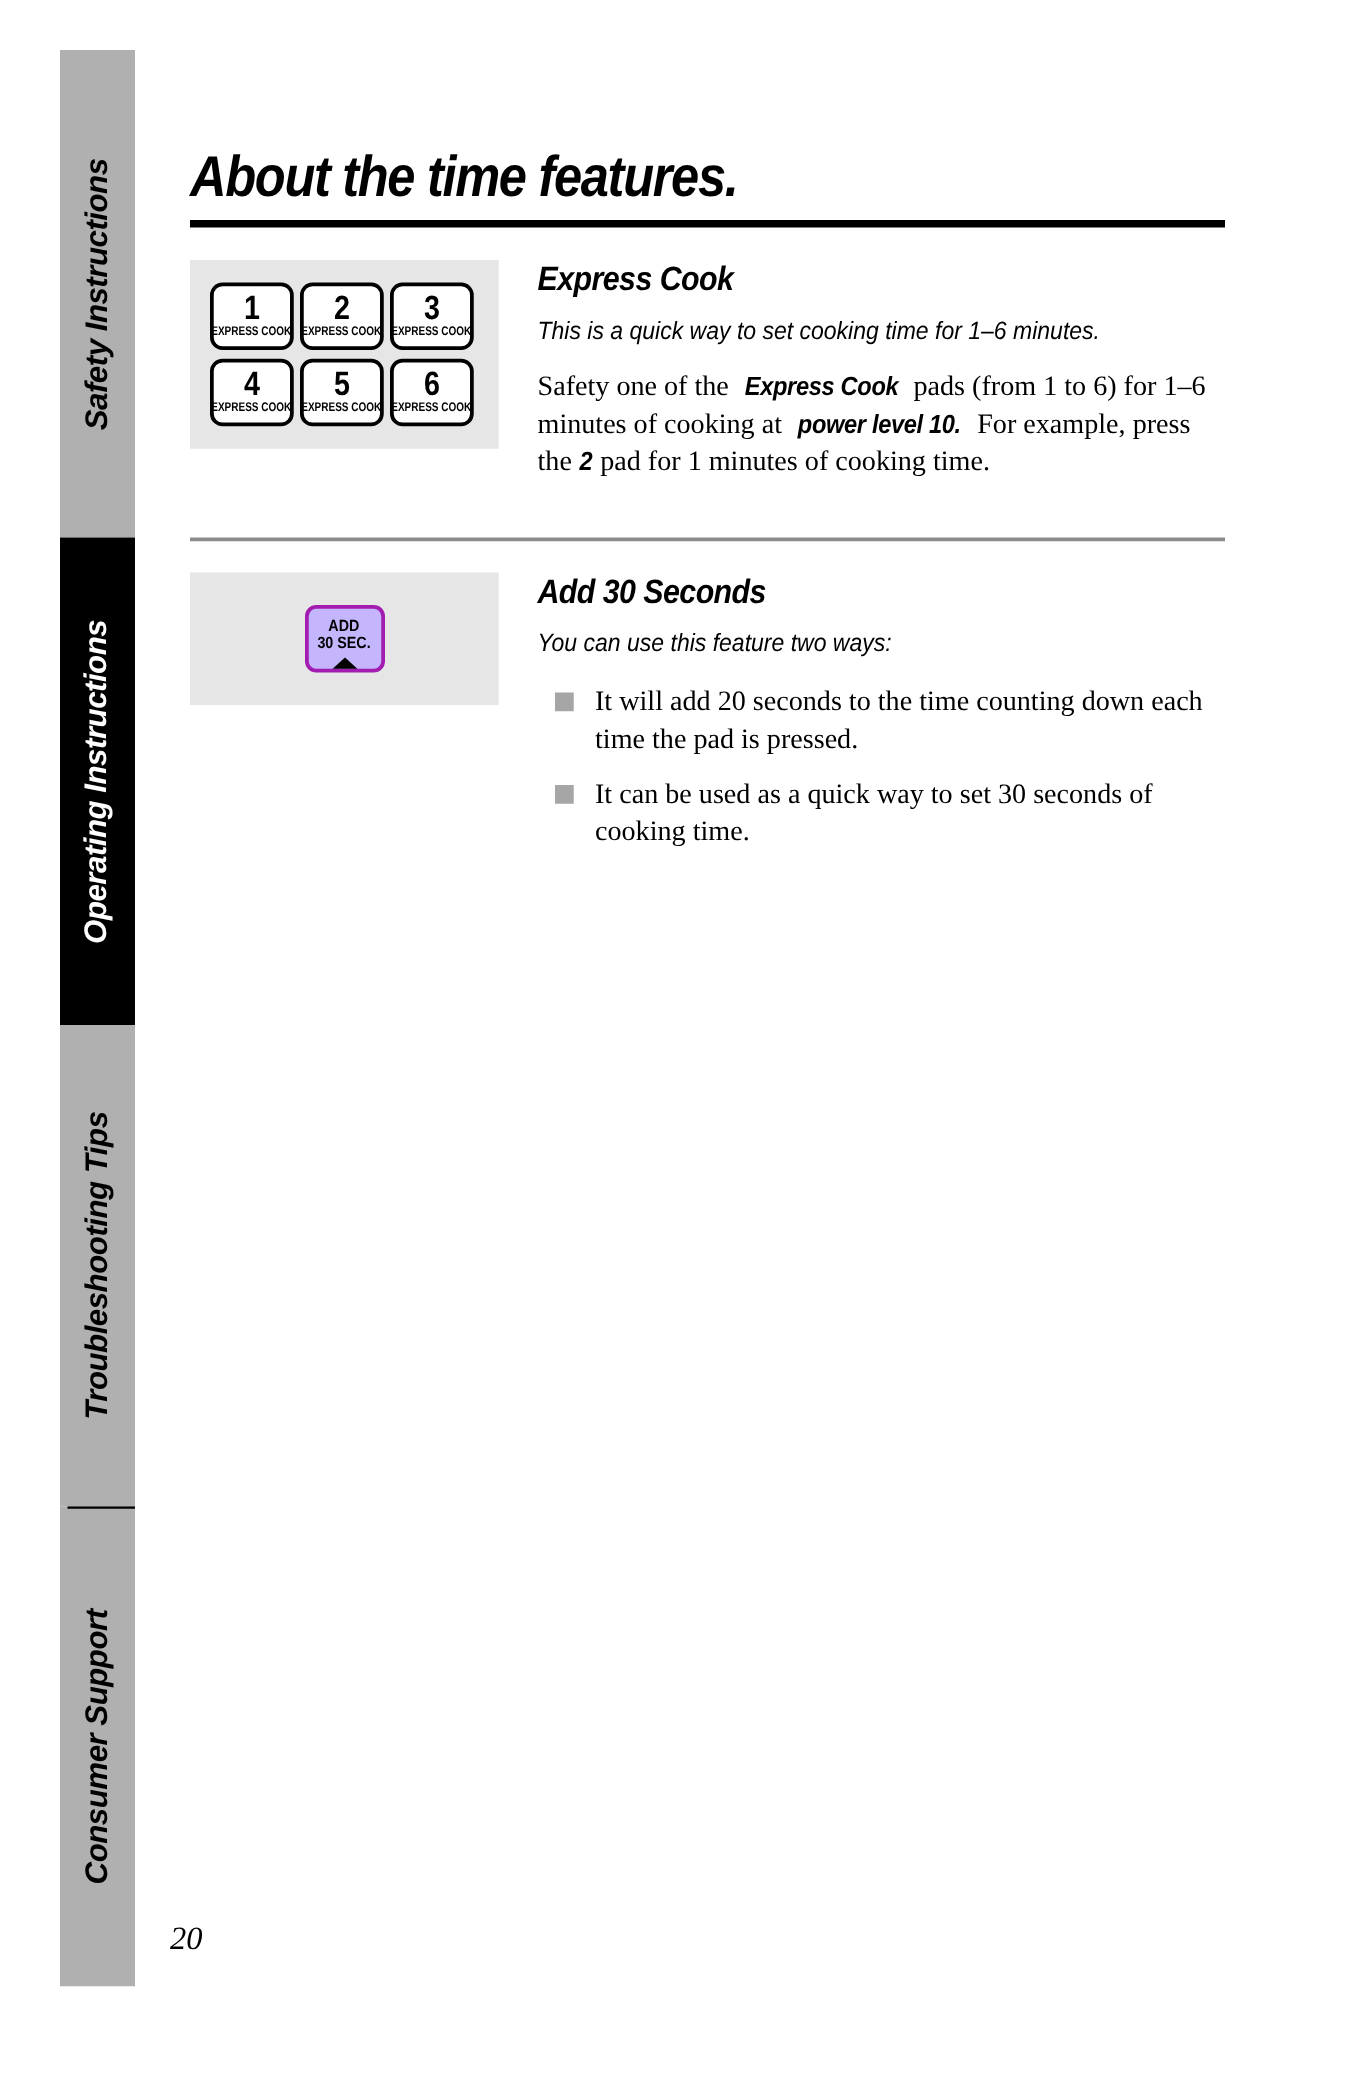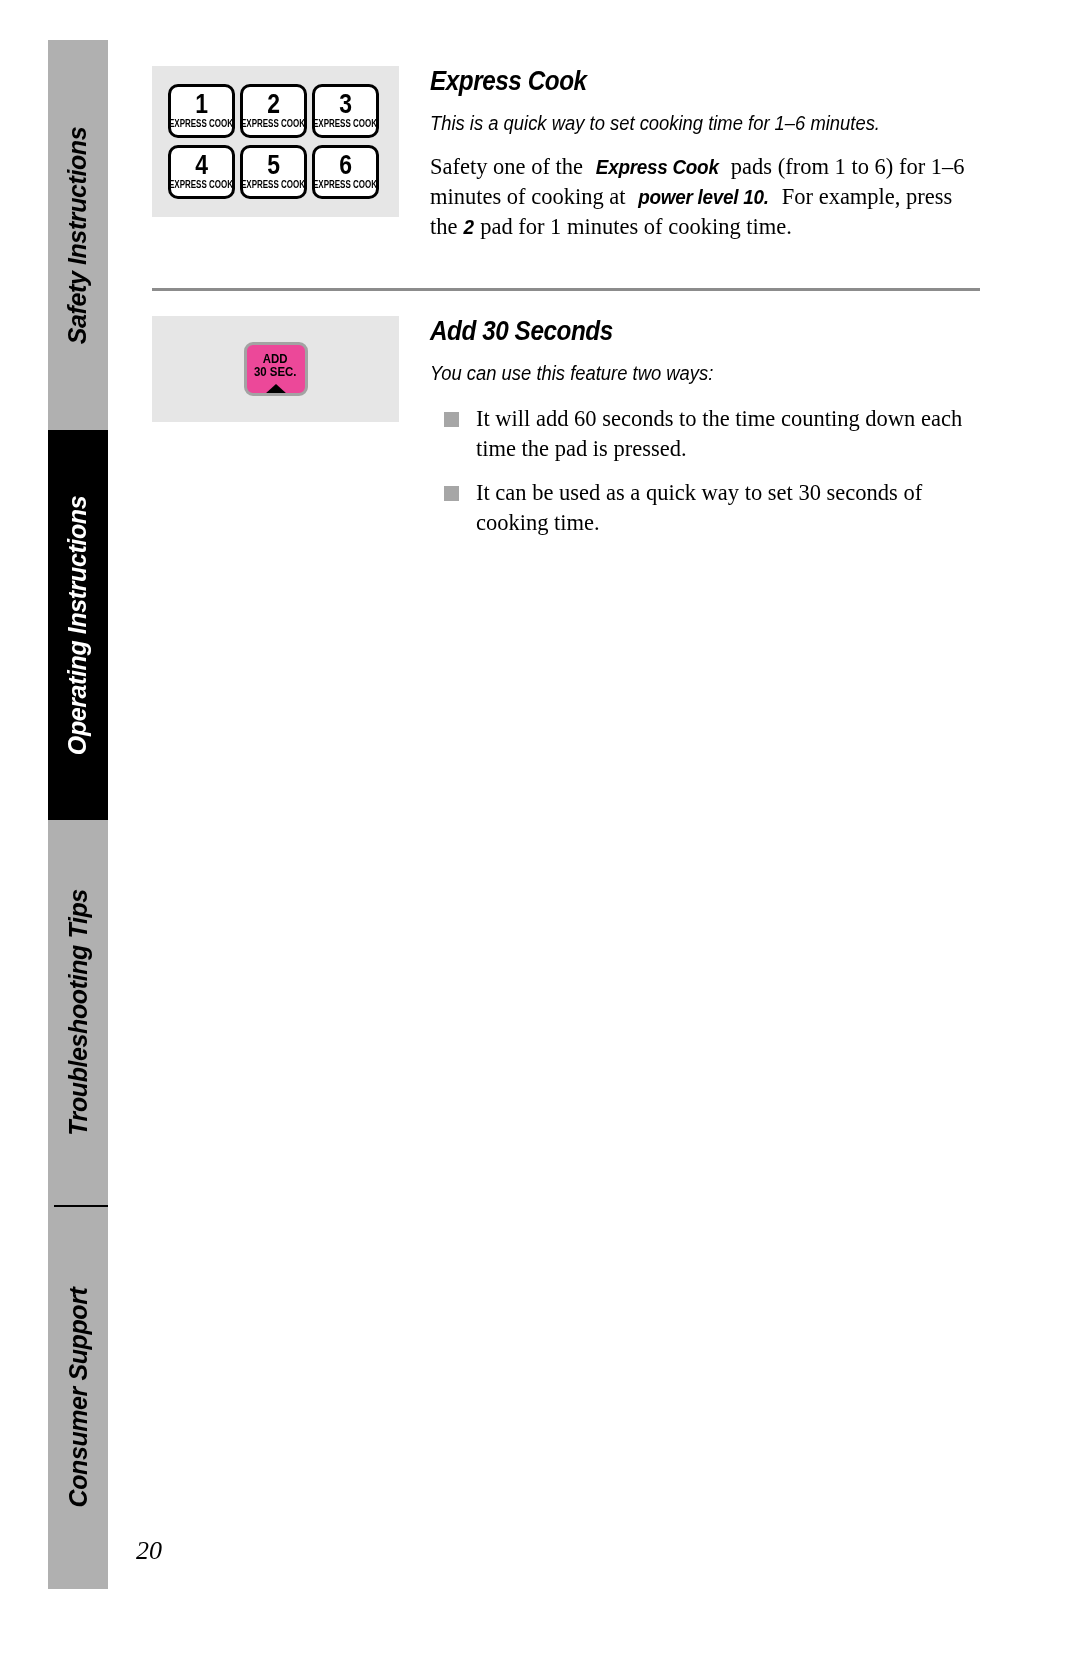--- a/index.html
+++ b/index.html
@@ -149,23 +149,23 @@
     transform: scaleX(0.80);
     margin-top: 1px;
   }
 
   
   #add30-figure { padding: 26px 0 26px 0; }
   .addpad {
     position: relative;
     width: 64px;
     height: 54px;
-    border: 3px solid #a3a3a3;
+    border: 3px solid #a21caf;
     border-radius: 9px;
-    background: #ec4899;
+    background: #c4b5fd;
     box-sizing: border-box;
     display: flex;
     flex-direction: column;
     align-items: center;
     justify-content: center;
     margin: 0 auto;
     overflow: hidden;
   }
   .addpad-l1, .addpad-l2 {
     font-family: "Liberation Sans", sans-serif;
@@ -294,20 +294,24 @@
 
     <div class="side-tab tab-gray" style="height:384px;">
       <div class="tab-divider"></div>
       <span class="vlabel">Consumer Support</span>
     </div>
 
   </div>
 
   <div id="content">
 
+    <div id="title-block">
+      <div id="page-title">About the time features.</div>
+      <div id="title-rule"></div>
+    </div>
 
     <div class="section" style="margin-top:26px;">
 
       <div class="figure-col" id="keypad-figure">
         <div class="keypad-grid">
 
           <div class="pad">
             <span class="pad-num">1</span>
             <span class="pad-sub">EXPRESS COOK</span>
           </div>
@@ -364,21 +368,21 @@
       </div>
 
       <div class="text-col">
         <h2 class="sec-head">Add 30 Seconds</h2>
 
         <p class="intro">You can use this feature two ways:</p>
 
         <ul class="bullets">
           <li>
             <span class="sq-bullet"></span>
-            <span>It will add 60 seconds to the time counting down each time the pad is pressed.</span>
+            <span>It will add 20 seconds to the time counting down each time the pad is pressed.</span>
           </li>
           <li>
             <span class="sq-bullet"></span>
             <span>It can be used as a quick way to set 30 seconds of cooking time.</span>
           </li>
         </ul>
       </div>
 
     </div>
 

